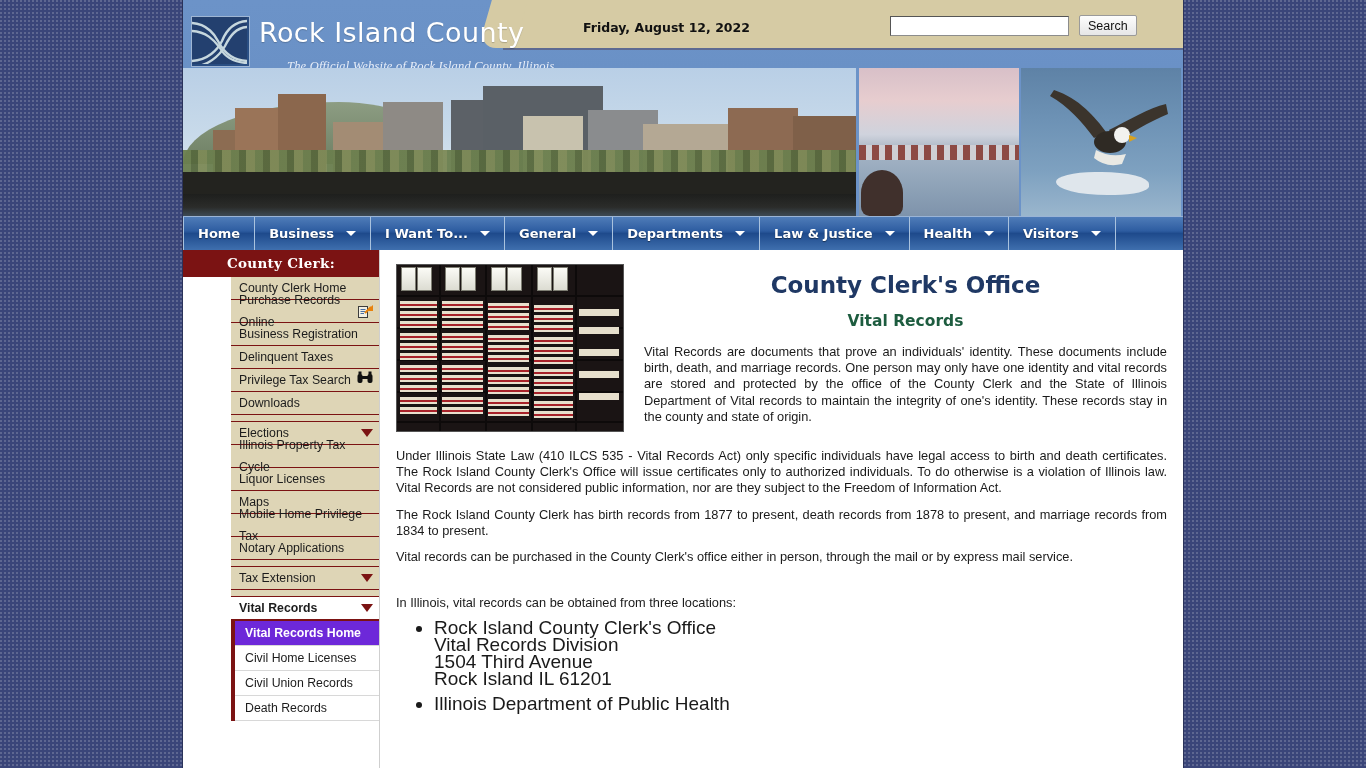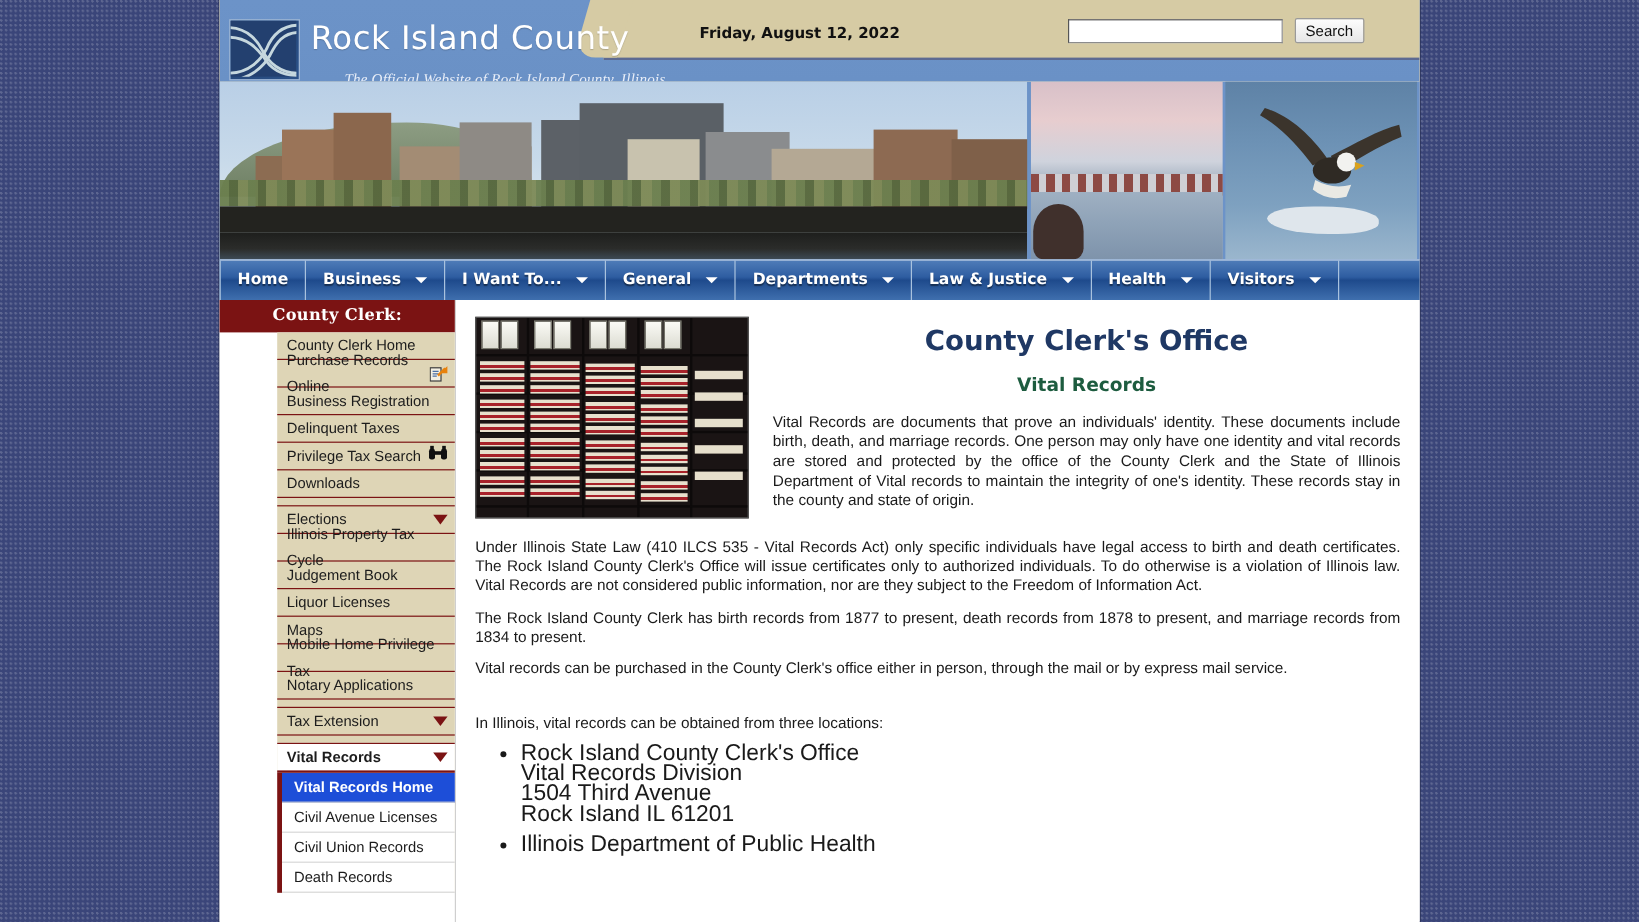--- a/index.html
+++ b/index.html
@@ -240,21 +240,21 @@
   .sub-item {
     height: 24px;
     line-height: 24px;
     padding-left: 10px;
     font-size: 12.3px;
     color: #1c1c1c;
     border-bottom: 1px solid #d8d8d8;
     cursor: pointer;
   }
   .sub-item.active {
-    background: #1d4ed8;
+    background: #6d28d9;
     color: #ffffff;
     font-weight: bold;
   }
   .ico-ext {
     width: 15px; height: 14px;
     position: relative; display:inline-block; margin-left:4px;
   }
   .ico-bino { font-size: 12px; margin-left: 4px; letter-spacing:-1px; }
 
   
@@ -484,23 +484,20 @@
 
         <div class="side-item gap expandable">
           <span class="lbl">Elections</span>
           <span class="caret-r"></span>
         </div>
 
         <div class="side-item">
           <span class="lbl">Illinois Property Tax Cycle</span>
         </div>
 
-        <div class="side-item">
-          <span class="lbl">Judgement Book</span>
-        </div>
 
         <div class="side-item">
           <span class="lbl">Liquor Licenses</span>
         </div>
 
         <div class="side-item">
           <span class="lbl">Maps</span>
         </div>
 
         <div class="side-item">
@@ -516,21 +513,21 @@
           <span class="caret-r"></span>
         </div>
 
         <div class="side-item gap expandable open">
           <span class="lbl">Vital Records</span>
           <span class="caret-r"></span>
         </div>
 
         <div class="sub-list">
           <div class="sub-item active">Vital Records Home</div>
-          <div class="sub-item">Civil Avenue Licenses</div>
+          <div class="sub-item">Civil Home Licenses</div>
           <div class="sub-item">Civil Union Records</div>
           <div class="sub-item">Death Records</div>
         </div>
       </div>
     </div>
 
     <div class="main">
 
       <div class="shelf-img">
         <div class="shelf-col" style="left:42px"></div>

